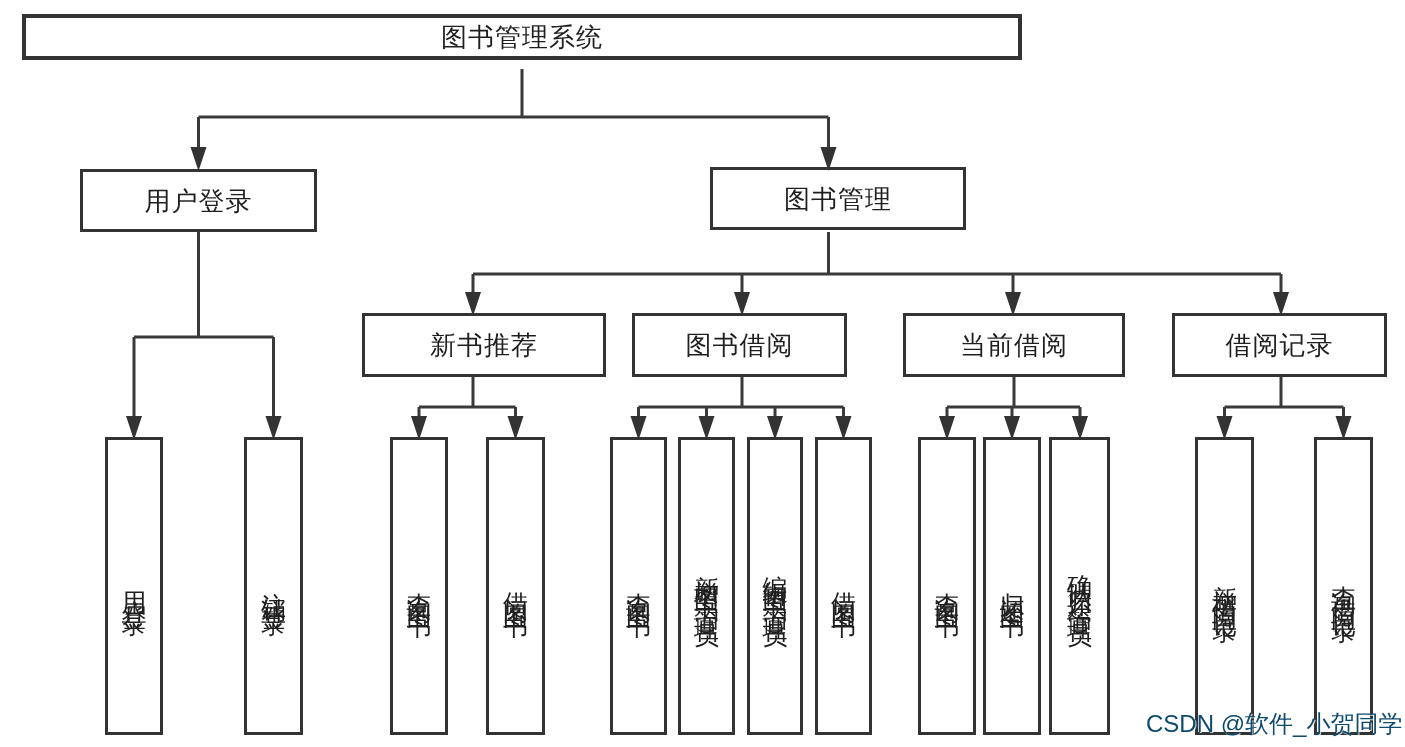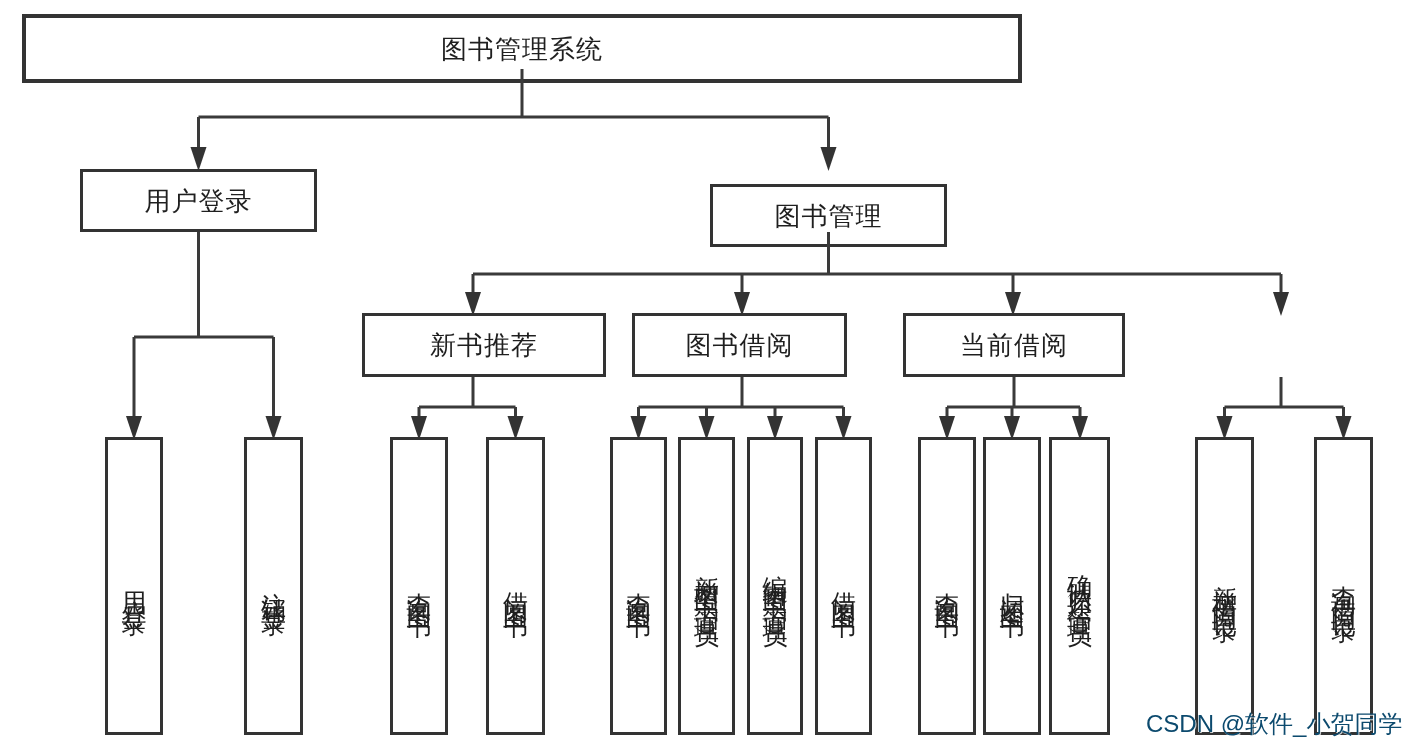--- a/index.html
+++ b/index.html
@@ -119,40 +119,43 @@
       <polygon points="1072,416 1088,416 1080,440"></polygon>
     </g>
 
     <g>
       <path d="M1281,377 V407 M1224.5,407 H1343.5 M1224.5,407 V424 M1343.5,407 V424"></path>
       <polygon points="1216.5,416 1232.5,416 1224.5,440"></polygon>
       <polygon points="1335.5,416 1351.5,416 1343.5,440"></polygon>
     </g>
   </svg>
 
-  <div class="box root" style="left:22px; top:14px; width:1000px; height:69px;">
+  <div class="box root" style="left:22px; top:14px; width:1000px; height:46px;">
     <span class="hlabel">图书管理系统</span>
   </div>
 
   <div class="box" style="left:80px; top:169px; width:237px; height:63px;">
     <span class="hlabel">用户登录</span>
   </div>
-  <div class="box" style="left:710px; top:184px; width:237px; height:63px;">
+  <div class="box" style="left:710px; top:167px; width:256px; height:63px;">
     <span class="hlabel">图书管理</span>
   </div>
 
   <div class="box" style="left:362px; top:313px; width:244px; height:64px;">
     <span class="hlabel">新书推荐</span>
   </div>
   <div class="box" style="left:903px; top:313px; width:222px; height:64px;">
     <span class="hlabel">当前借阅</span>
   </div>
   <div class="box" style="left:632px; top:313px; width:215px; height:64px;">
     <span class="hlabel">图书借阅</span>
   </div>
+  <div class="box" style="left:1172px; top:313px; width:215px; height:64px;">
+    <span class="hlabel">借阅记录</span>
+  </div>
 
   <div class="box vbox" style="left:105px; top:437px; width:58px; height:298px;">
     <span class="vlabel">用户登录</span>
   </div>
   <div class="box vbox" style="left:244px; top:437px; width:59px; height:298px;">
     <span class="vlabel">注销登录</span>
   </div>
 
   <div class="box vbox" style="left:390px; top:437px; width:58px; height:298px;">
     <span class="vlabel">查询图书</span>

